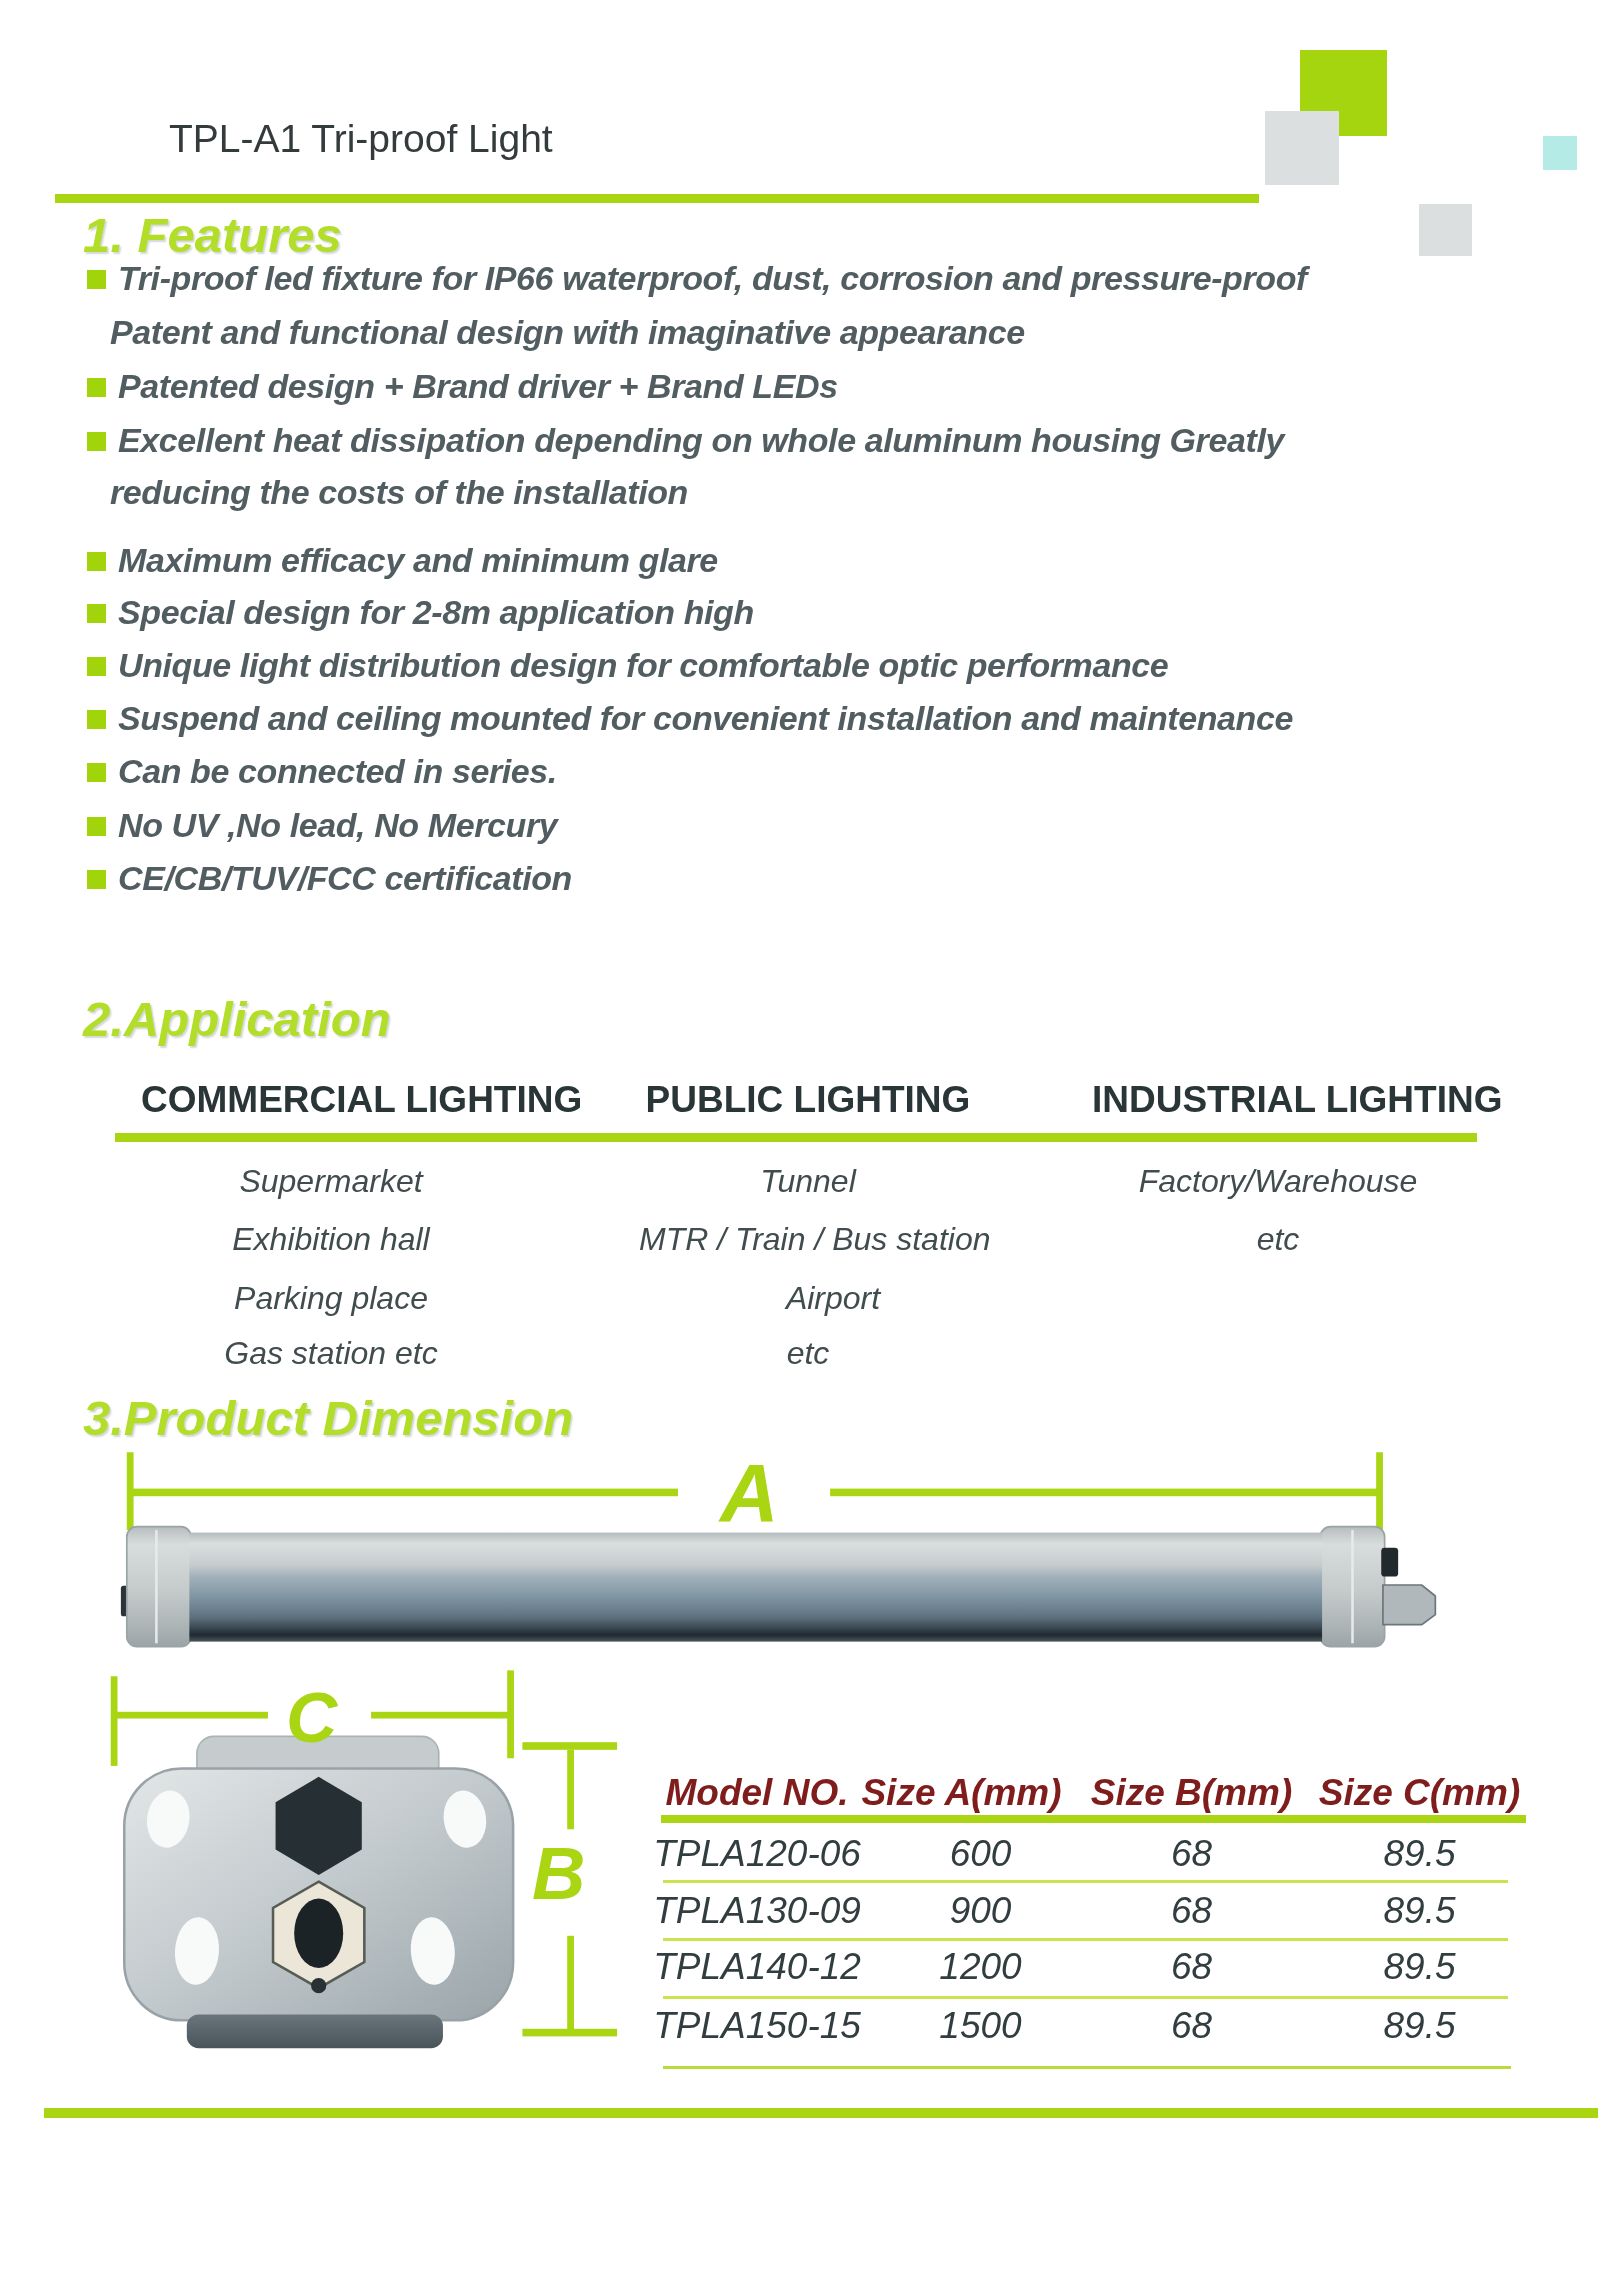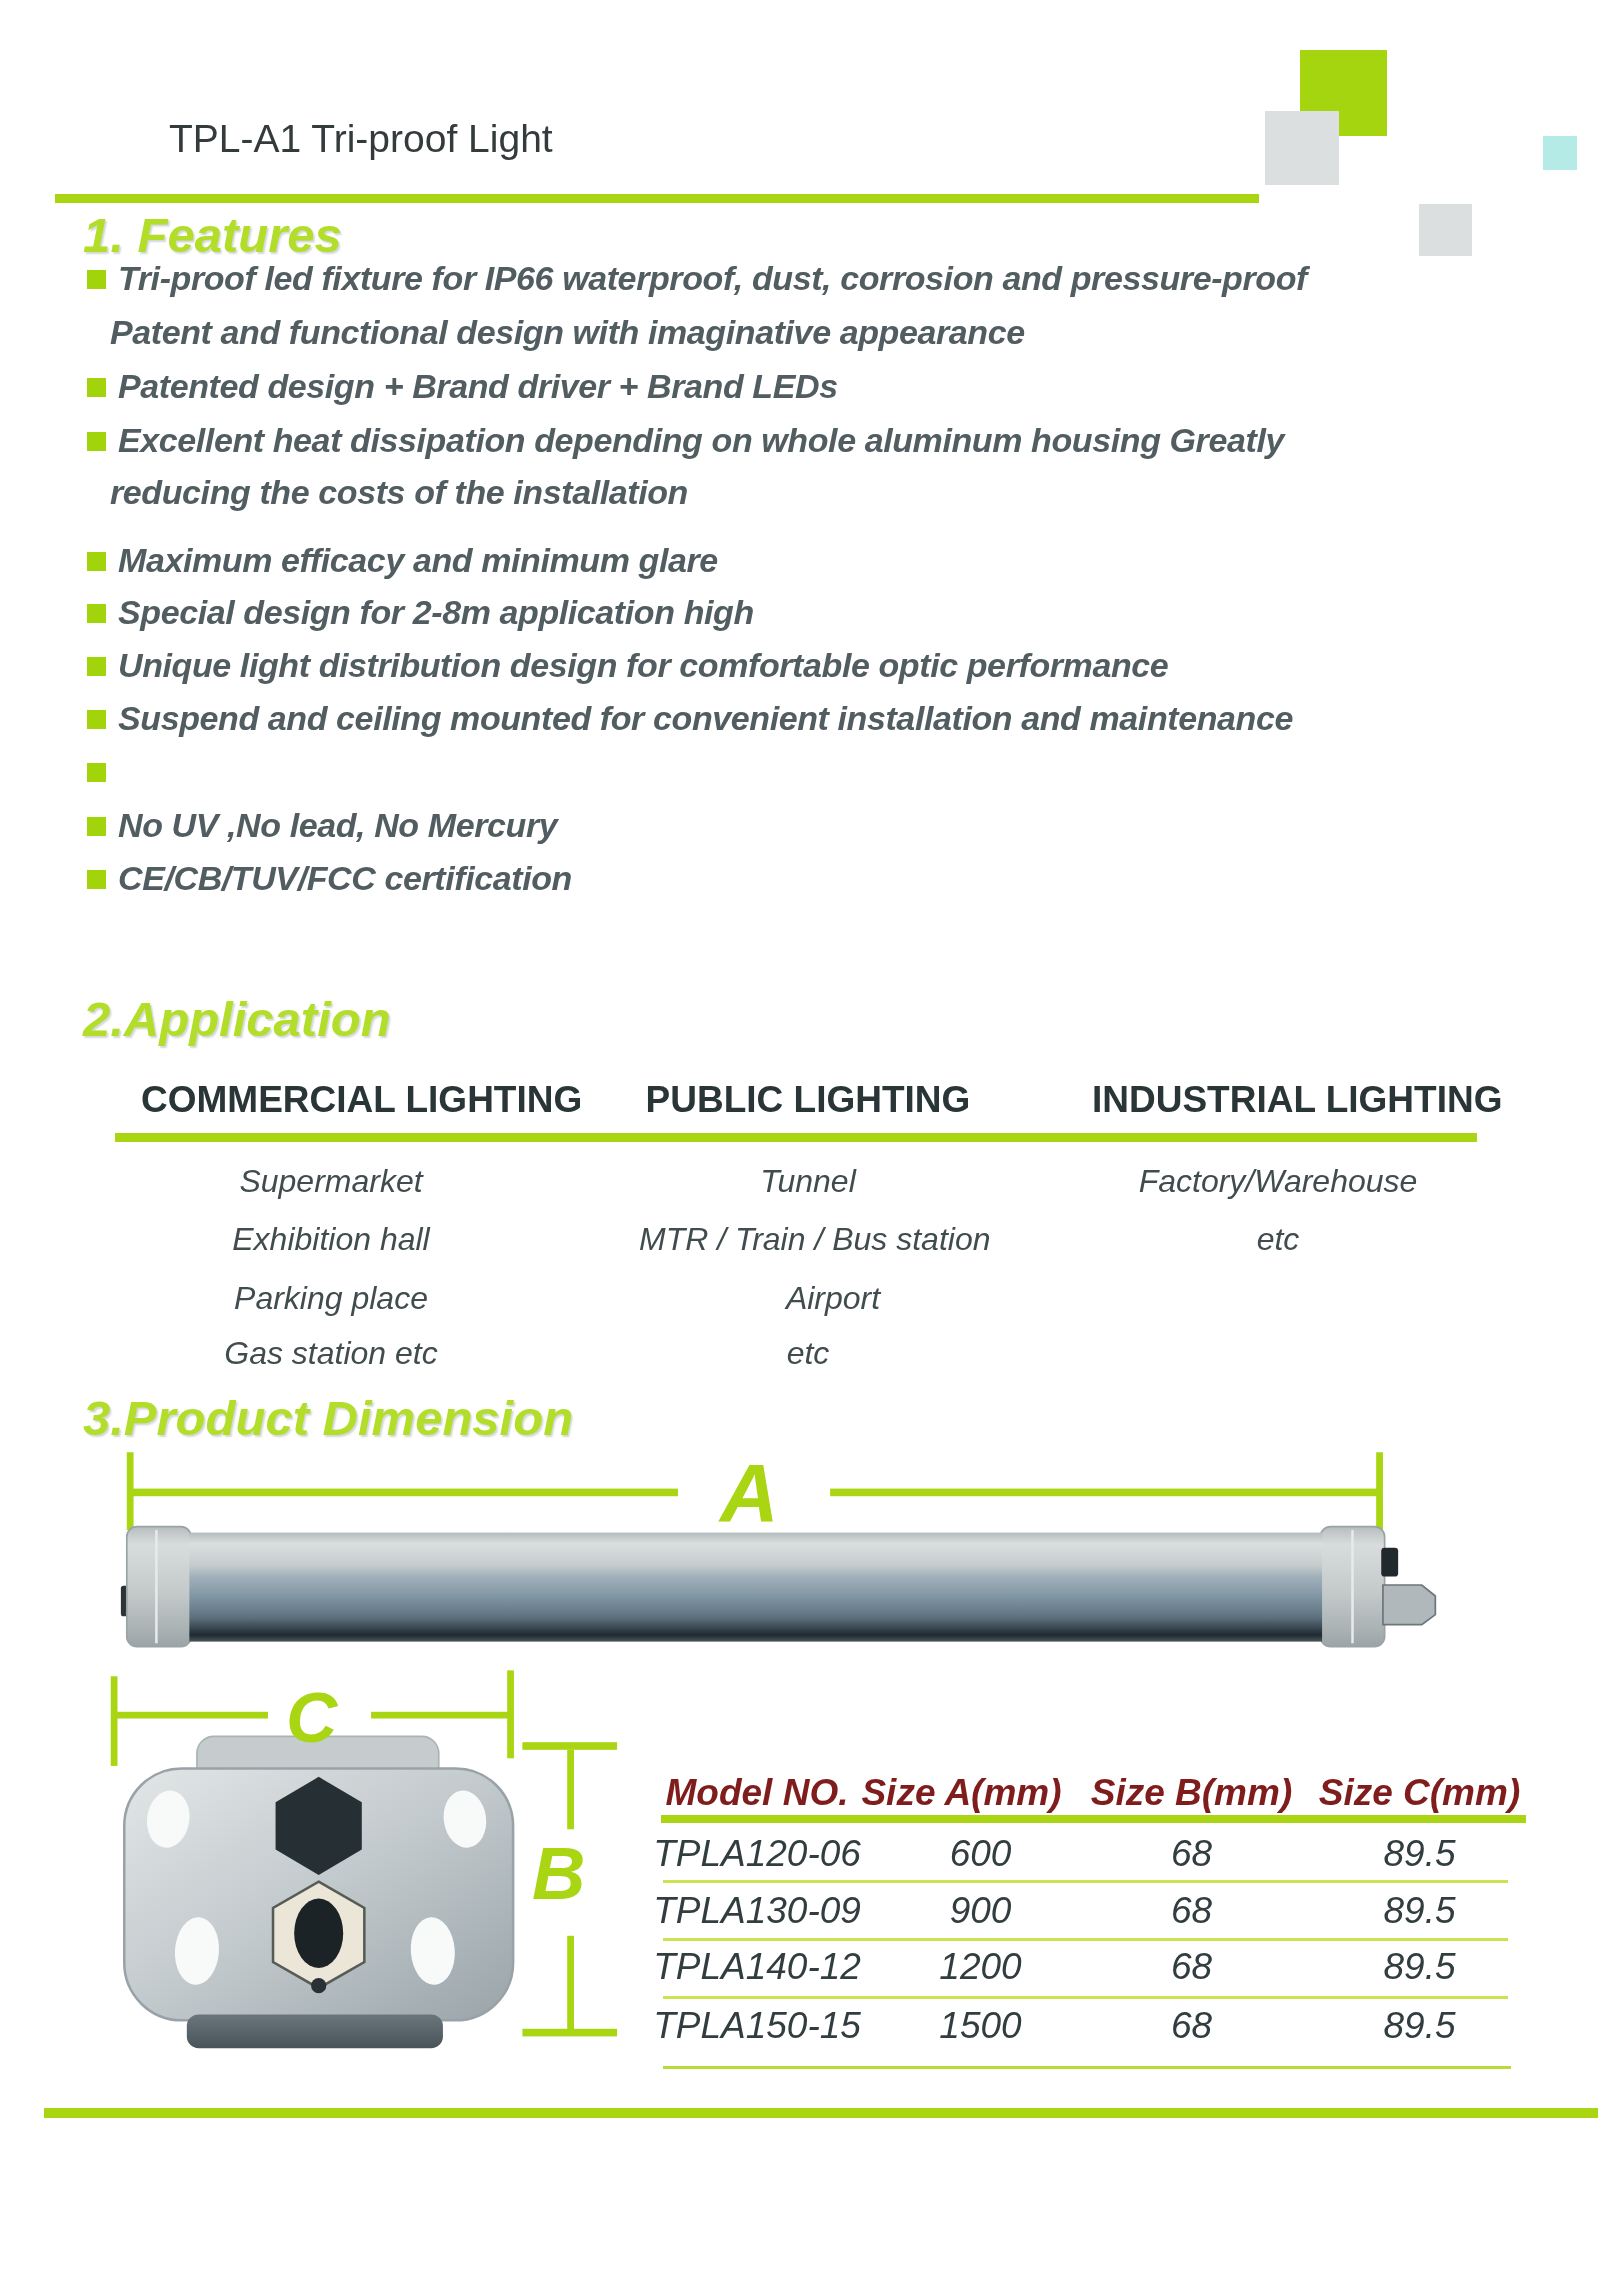--- a/index.html
+++ b/index.html
@@ -113,20 +113,21 @@
   <div class="feature-line" style="top:647px">
     <span class="bullet"></span>
     <span class="txt-b">Unique light distribution design for comfortable optic performance</span>
   </div>
   <div class="feature-line" style="top:700px">
     <span class="bullet"></span>
     <span class="txt-b">Suspend and ceiling mounted for convenient installation and maintenance</span>
   </div>
   <div class="feature-line" style="top:753px">
     <span class="bullet"></span>
+    <span class="txt-b">Can be connected in series.</span>
   </div>
   <div class="feature-line" style="top:807px">
     <span class="bullet"></span>
     <span class="txt-b">No UV ,No lead, No Mercury</span>
   </div>
   <div class="feature-line" style="top:860px">
     <span class="bullet"></span>
     <span class="txt-b">CE/CB/TUV/FCC certification</span>
   </div>
 

